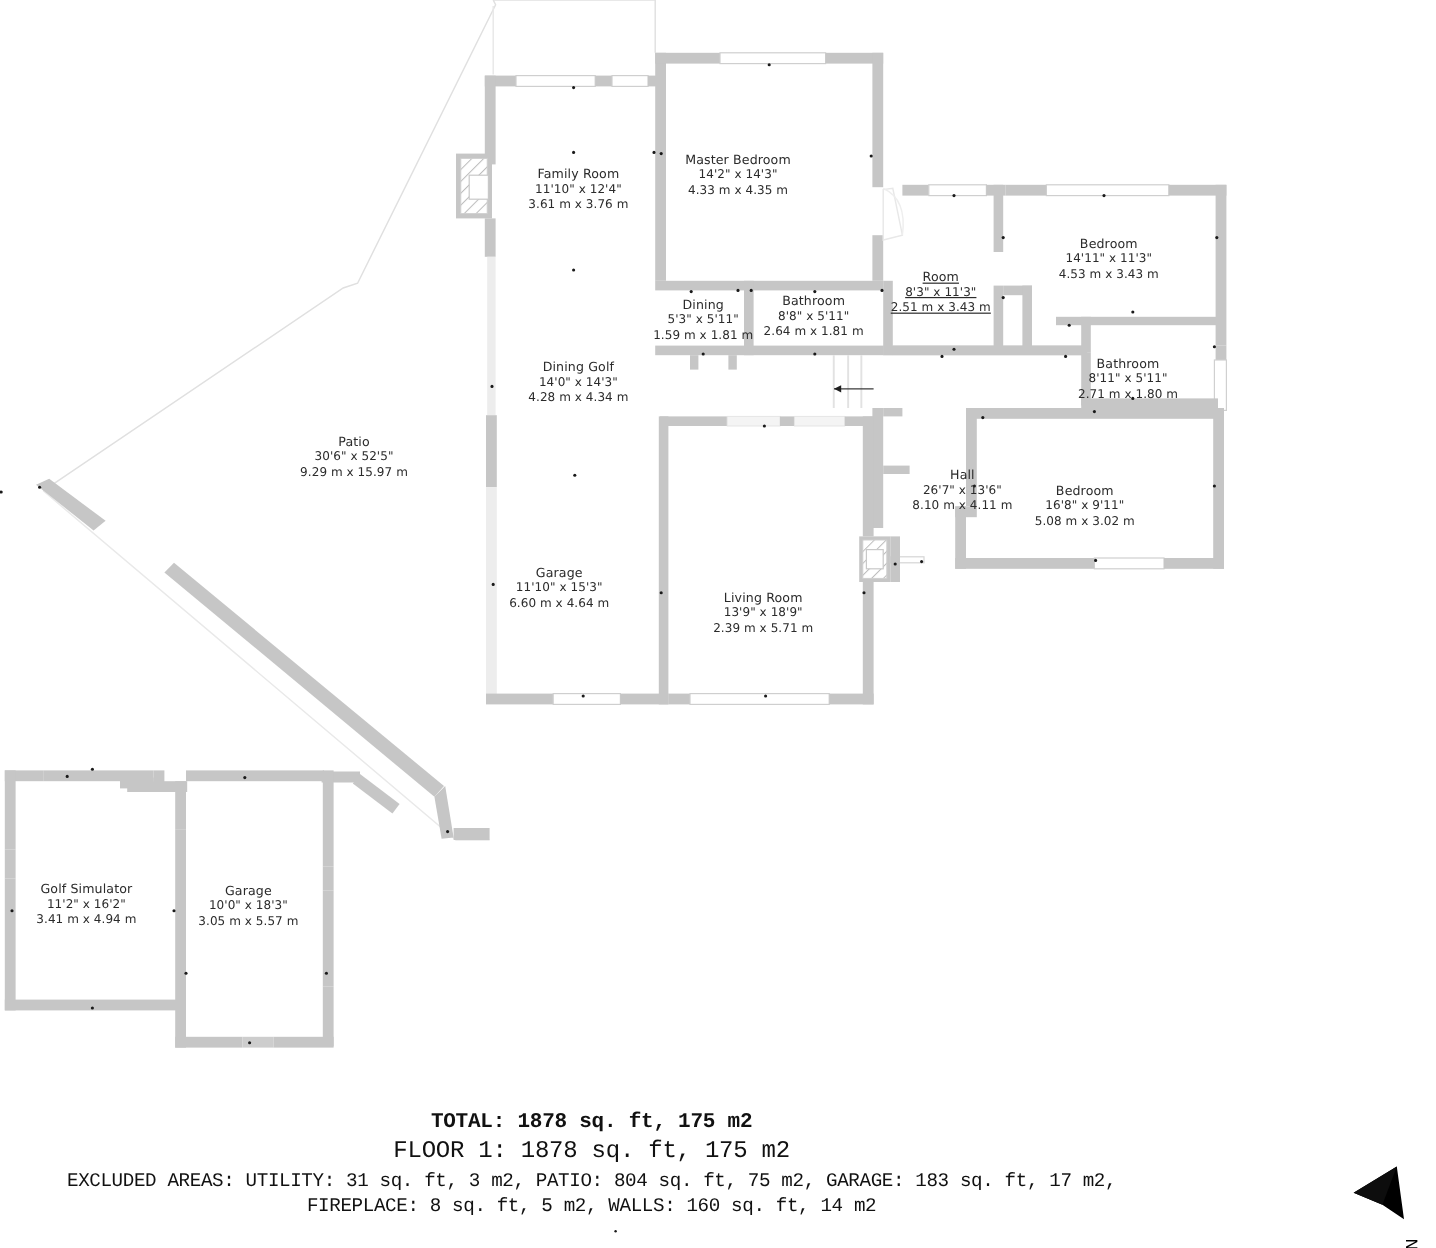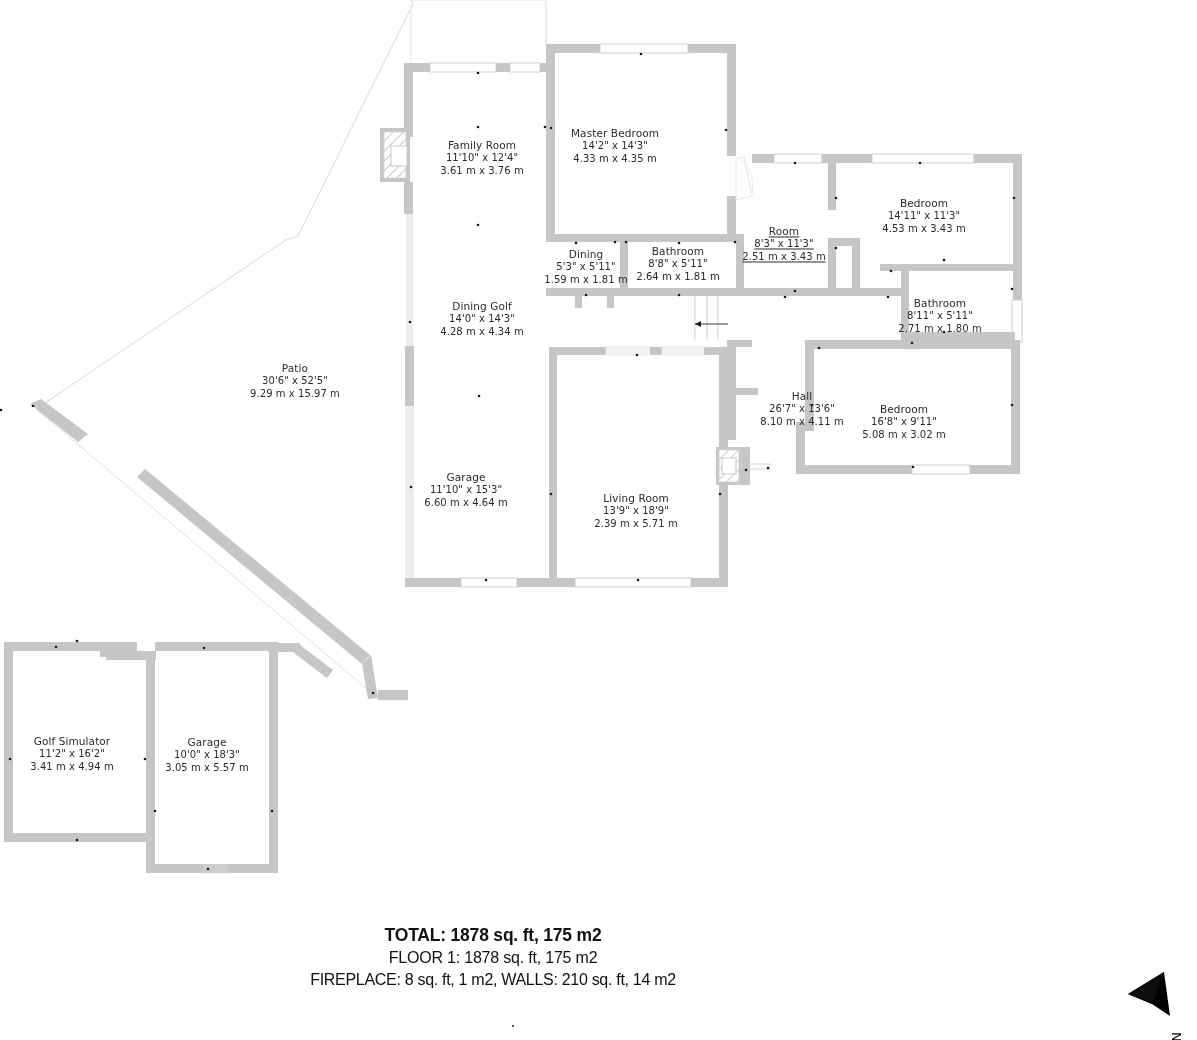--- a/index.html
+++ b/index.html
@@ -48,30 +48,30 @@
     letter-spacing: 0.05px;
   }
   
   #summary {
     position: absolute;
     left: 0;
     top: 924px;
     width: 986px;
     text-align: center;
     color: #111111;
-    font-family: Liberation Sans, sans-serif;
+    font-family: Liberation Mono, monospace;
   }
   #summary .sum-total {
     font-size: 17.5px;
     font-weight: bold;
     line-height: 1.32;
     letter-spacing: -0.2px;
   }
   #summary .sum-floor {
-    font-size: 16px;
+    font-size: 20px;
     line-height: 1.34;
     letter-spacing: -0.2px;
   }
   #summary .sum-excluded {
     font-size: 16px;
     line-height: 1.34;
     letter-spacing: -0.3px;
   }
   
   #compass {
@@ -407,21 +407,22 @@
 
   <div class="room-label" style="left:207px; top:756px;">
     <div class="rl-name">Garage</div>
     <div class="rl-imp">10'0" x 18'3"</div>
     <div class="rl-met">3.05 m x 5.57 m</div>
   </div>
 
   <div id="summary">
     <div class="sum-total">TOTAL: 1878 sq. ft, 175 m2</div>
     <div class="sum-floor">FLOOR 1: 1878 sq. ft, 175 m2</div>
-    <div class="sum-excluded">FIREPLACE: 8 sq. ft, 1 m2, WALLS: 210 sq. ft, 14 m2</div>
+    <div class="sum-excluded">EXCLUDED AREAS: UTILITY: 31 sq. ft, 3 m2, PATIO: 804 sq. ft, 75 m2, GARAGE: 183 sq. ft, 17 m2,</div>
+    <div class="sum-excluded">FIREPLACE: 8 sq. ft, 5 m2, WALLS: 160 sq. ft, 14 m2</div>
   </div>
 
   <div id="compass">
     <svg width="70" height="72" viewBox="0 0 70 72">
       <polygon points="42,4 48,48 30,36 6,26" fill="#000000"></polygon>
       <polygon points="42,4 30,36 6,26" fill="#0d0d0d"></polygon>
       <text x="50" y="64" fill="#000000" font-family="DejaVu Sans, sans-serif" font-size="13" transform="rotate(90 50 64)">N</text>
     </svg>
   </div>
 

